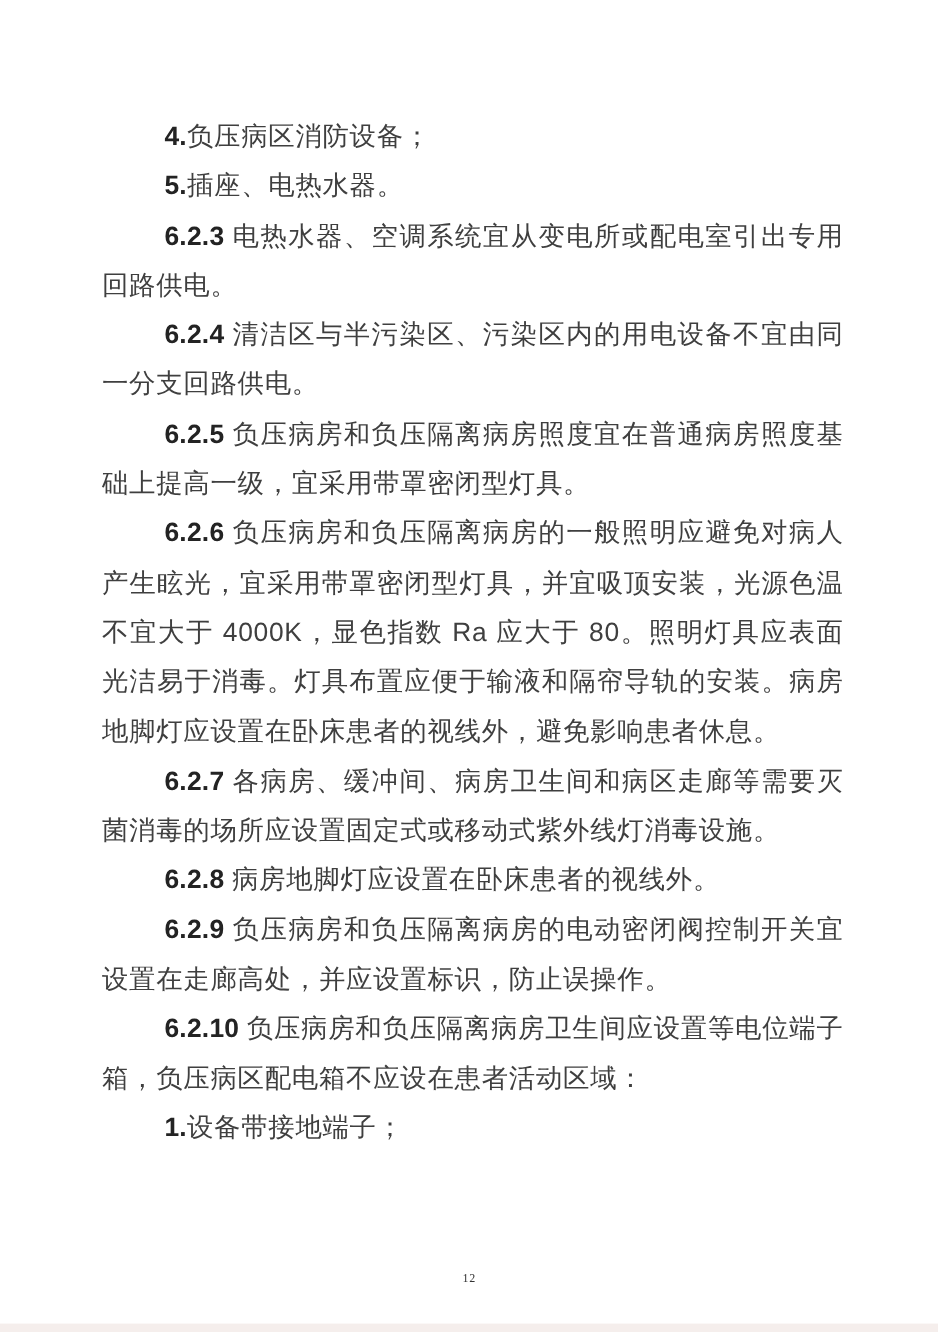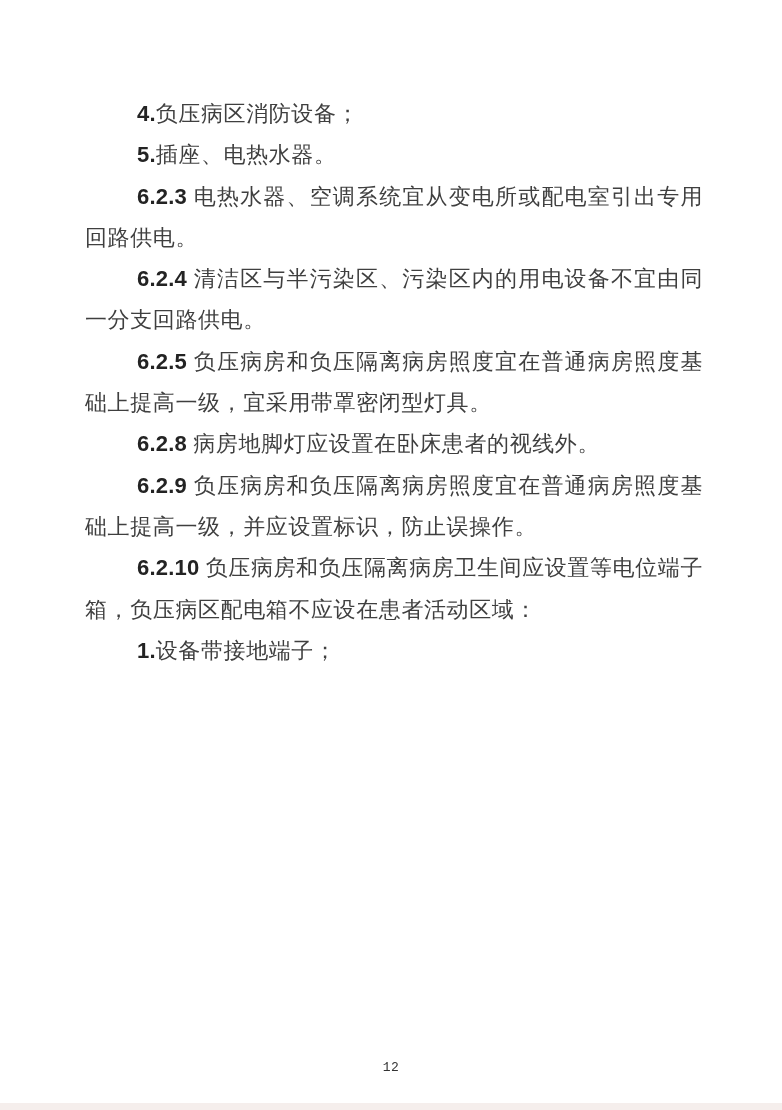--- a/index.html
+++ b/index.html
@@ -52,49 +52,51 @@
     letter-spacing: 0.2px;
     font-family: "Liberation Sans", sans-serif;
     white-space: pre-wrap;
   }
   .footer {
     position: absolute;
     top: 1060px;
     left: 0;
     width: 100%;
     text-align: center;
-    font-size: 13px;
+    font-size: 10px;
     color: #333333;
     letter-spacing: 0.5px;
-    font-family: Liberation Mono, monospace;
+    font-family: Liberation Serif, serif;
   }
 </style>
 </head>
 <body>
 
 <div class="page">
 
   <div class="content">
 
     <p class="para"><span class="num">4.</span><span class="txt">负压病区消防设备；</span></p>
 
     <p class="para"><span class="num">5.</span><span class="txt">插座、电热水器。</span></p>
 
 
     <p class="para"><span class="num">6.2.3 </span><span class="txt">电热水器、空调系统宜从变电所或配电室引出专用回路供电。</span></p>
 
     <p class="para"><span class="num">6.2.4 </span><span class="txt">清洁区与半污染区、污染区内的用电设备不宜由同一分支回路供电。</span></p>
 
     <p class="para"><span class="num">6.2.5 </span><span class="txt">负压病房和负压隔离病房照度宜在普通病房照度基础上提高一级，宜采用带罩密闭型灯具。</span></p>
 
+    <p class="para"><span class="num">6.2.6 </span><span class="txt">负压病房和负压隔离病房的一般照明应避免对病人产生眩光，宜采用带罩密闭型灯具，并宜吸顶安装，光源色温不宜大于 4000K，显色指数 Ra 应大于 80。照明灯具应表面光洁易于消毒。灯具布置应便于输液和隔帘导轨的安装。病房地脚灯应设置在卧床患者的视线外，避免影响患者休息。</span></p>
 
+    <p class="para"><span class="num">6.2.7 </span><span class="txt">各病房、缓冲间、病房卫生间和病区走廊等需要灭菌消毒的场所应设置固定式或移动式紫外线灯消毒设施。</span></p>
 
     <p class="para"><span class="num">6.2.8 </span><span class="txt">病房地脚灯应设置在卧床患者的视线外。</span></p>
 
-    <p class="para"><span class="num">6.2.9 </span><span class="txt">负压病房和负压隔离病房照度宜在普通病房照度基础上提高一级，并应设置标识，防止误操作。</span></p>
+    <p class="para"><span class="num">6.2.9 </span><span class="txt">负压病房和负压隔离病房的电动密闭阀控制开关宜设置在走廊高处，并应设置标识，防止误操作。</span></p>
 
     <p class="para"><span class="num">6.2.10 </span><span class="txt">负压病房和负压隔离病房卫生间应设置等电位端子箱，负压病区配电箱不应设在患者活动区域：</span></p>
 
     <p class="para"><span class="num">1.</span><span class="txt">设备带接地端子；</span></p>
 
   </div>
 
   <div class="footer">12</div>
 
   <div class="bottom-edge"></div>

